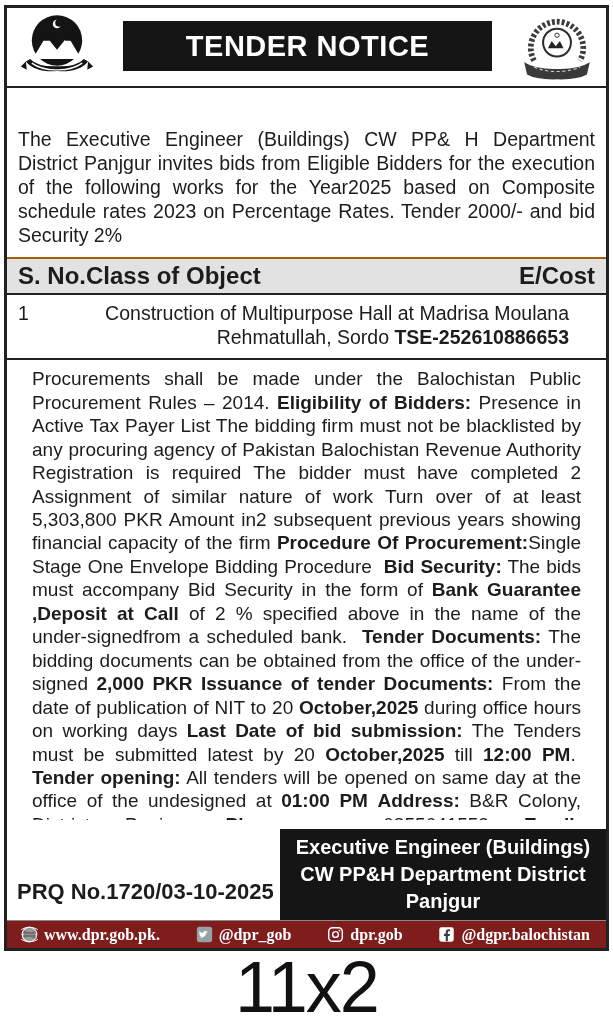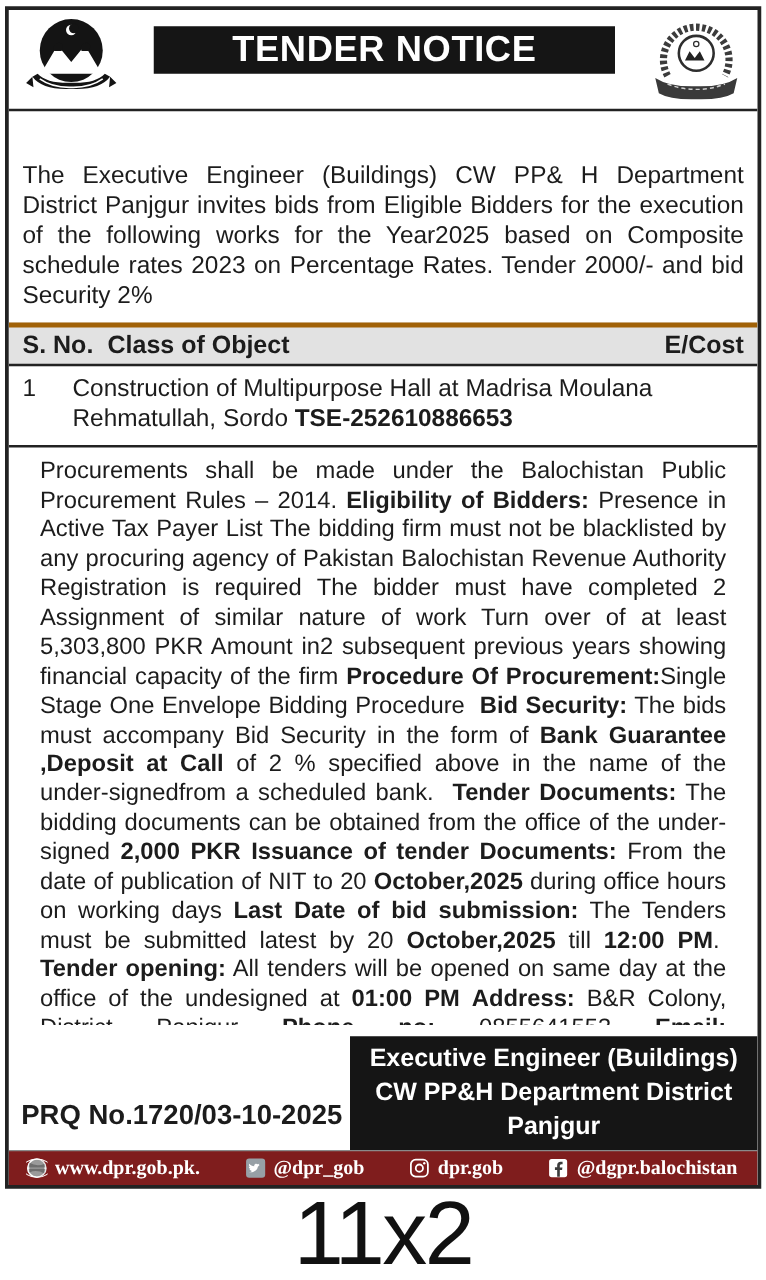--- a/index.html
+++ b/index.html
@@ -26,58 +26,58 @@
     padding: 5px 8px 2px 8px;
     border-bottom: 2px solid #222;
     min-height: 74px;
   }
   .logo { flex: 0 0 auto; }
   .title-box {
     flex: 1 1 auto;
     background: #151515;
     color: #fff;
     margin: 8px 24px 0 24px;
-    height: 38px;
+    height: 50px;
     display: flex;
     align-items: center;
     justify-content: center;
     font-size: 29px;
     font-weight: bold;
     letter-spacing: 0.5px;
   }
   
   .intro {
     padding: 7px 11px 9px 11px;
     font-size: 19.5px;
     line-height: 1.23;
     text-align: justify;
     margin-top: 33px;
   }
   
   .tbl-head {
     display: flex;
     background: #e2e2e2;
-    border-top: 4px solid #a16207;
+    border-top: 2px solid #a16207;
     border-bottom: 2px solid #222;
     font-weight: bold;
-    font-size: 20px;
+    font-size: 24px;
     padding: 3px 11px;
   }
   .tbl-head .c1 { width: 68px; }
   .tbl-head .c2 { flex: 1; }
   .tbl-head .c3 { width: 110px; text-align: right; }
   .tbl-row {
     display: flex;
     padding: 6px 11px 9px 11px;
     border-bottom: 2px solid #222;
     font-size: 19.5px;
     line-height: 1.25;
   }
   .tbl-row .c1 { width: 40px; }
-  .tbl-row .c2 { flex: 1; padding-right: 26px; }
+  .tbl-row .c2 { flex: 1; padding-right: 26px; text-align: right; }
   .tbl-row .c3 { width: 118px; text-align: right; }
   .b { font-weight: bold; }
   
   .body-par {
     flex: 1 1 auto;
     overflow: hidden;
     padding: 7px 25px;
     font-size: 19px;
     line-height: 1.235;
     text-align: justify;

